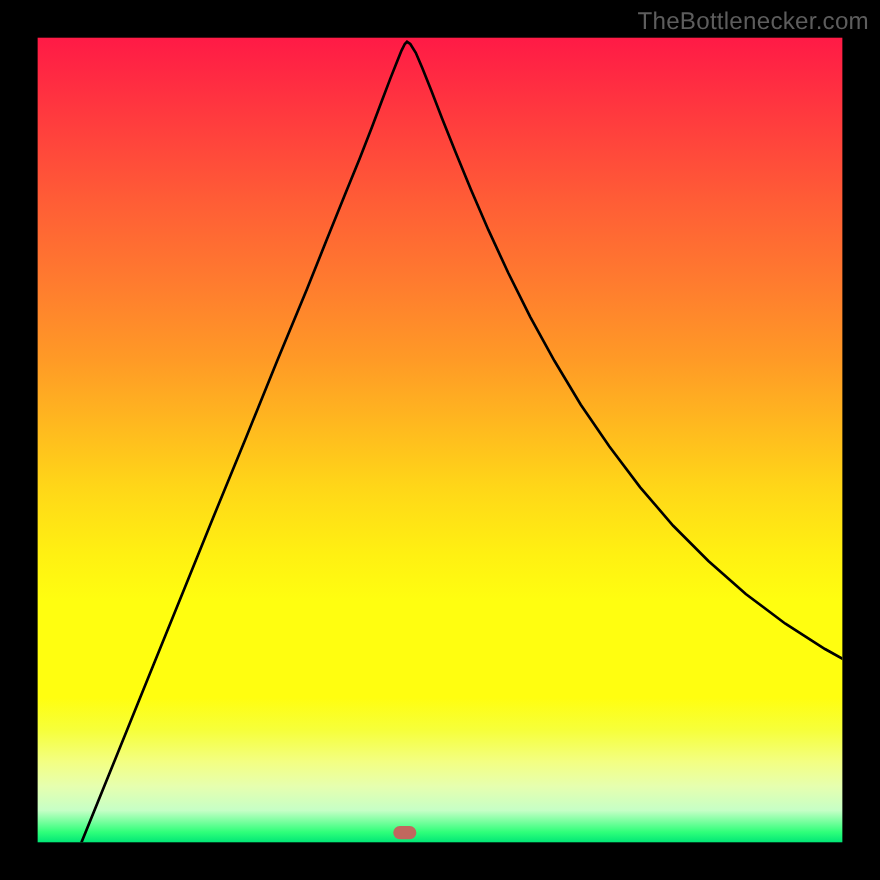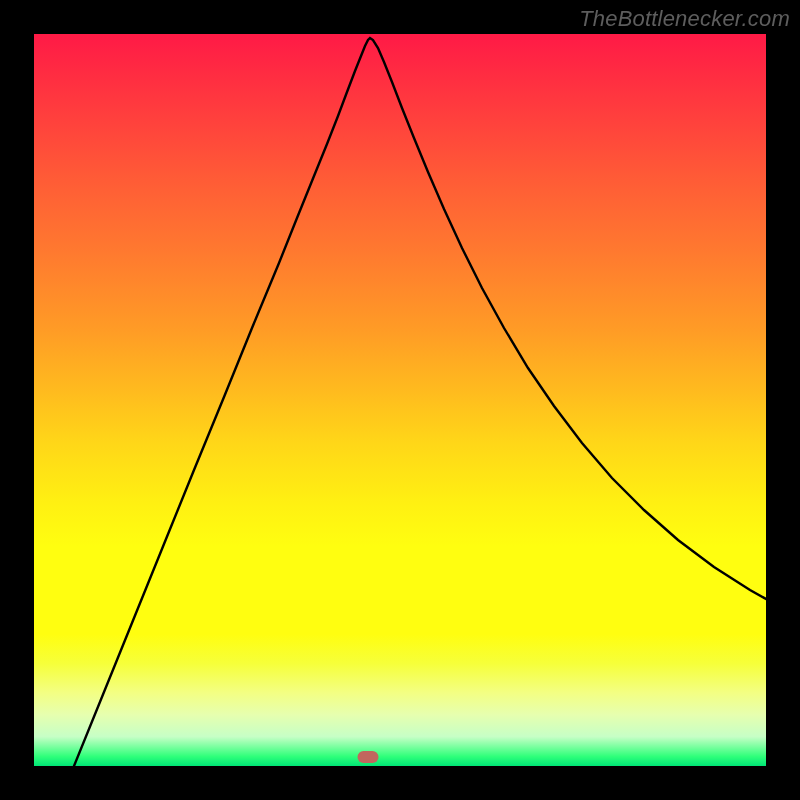--- a/index.html
+++ b/index.html
@@ -11,21 +11,20 @@
     overflow: hidden;
     font-family: Arial, Helvetica, sans-serif;
   }
   .frame {
     position: absolute;
     left: 0;
     top: 0;
     width: 800px;
     height: 781px;
     background: #000;
-    font-style: italic;
   }
   .plot {
     position: absolute;
     left: 34px;
     top: 34px;
     width: 732px;
     height: 732px;
     overflow: hidden;
   }
   .gradient {

